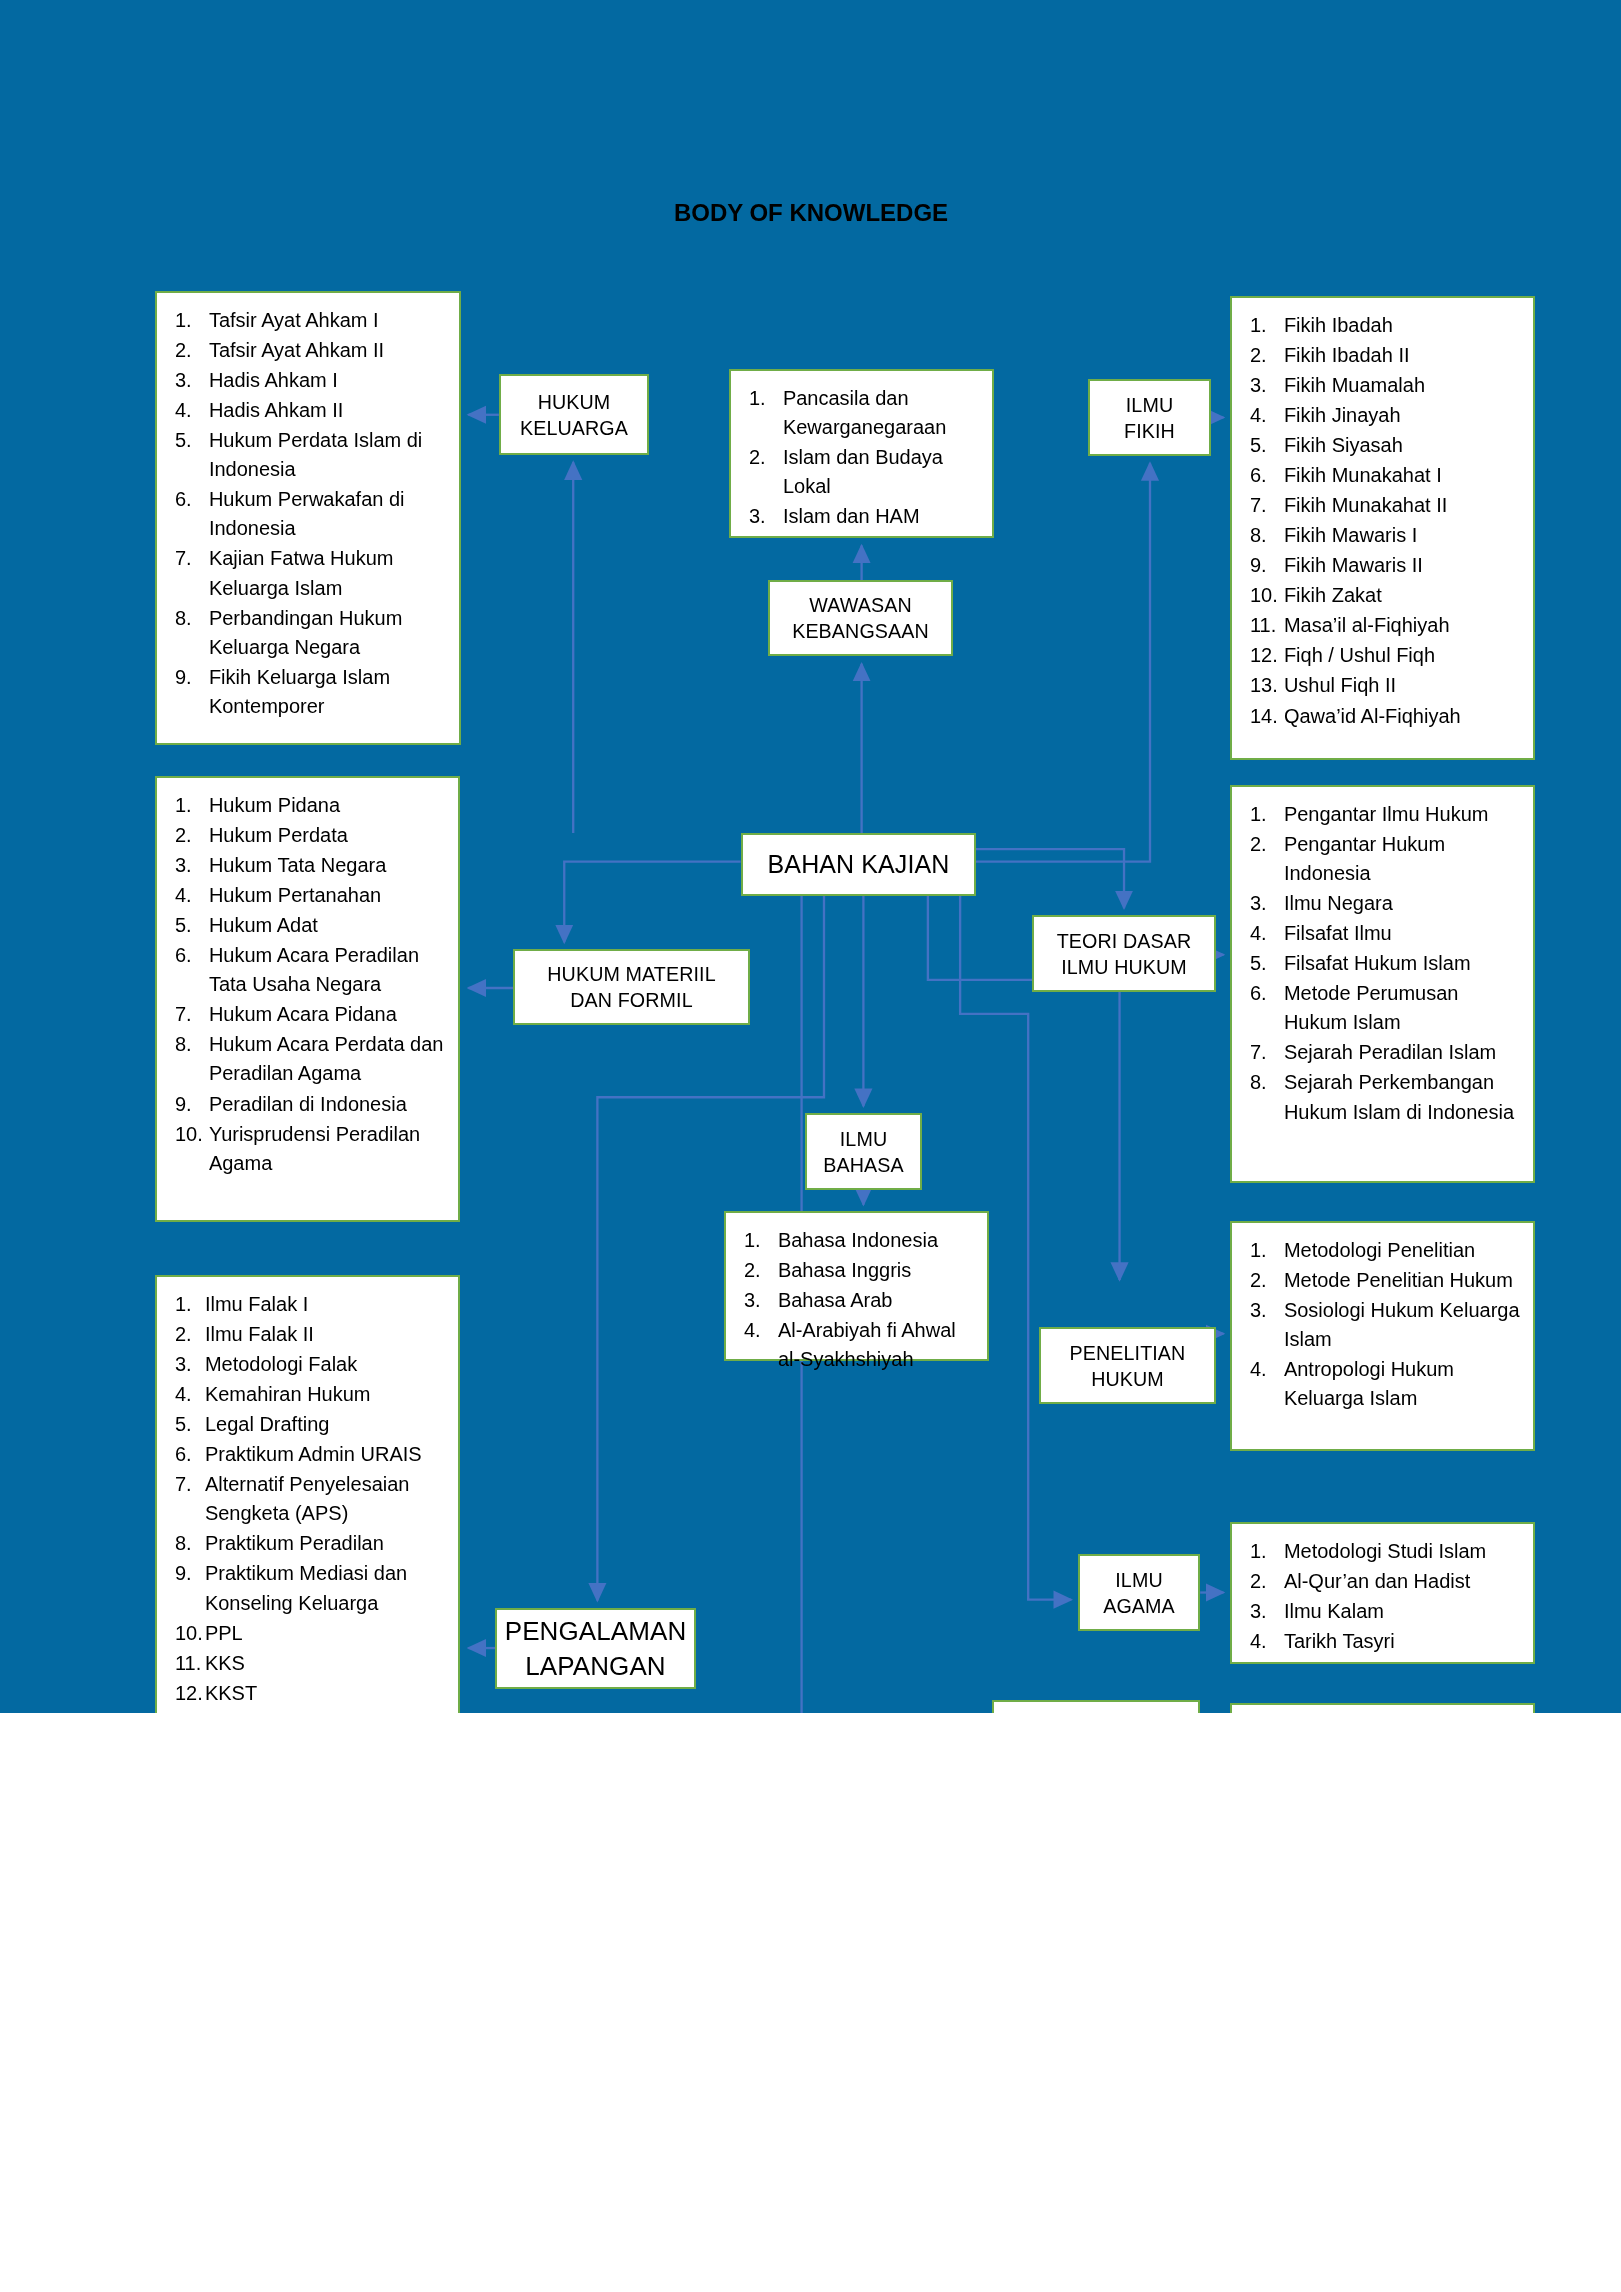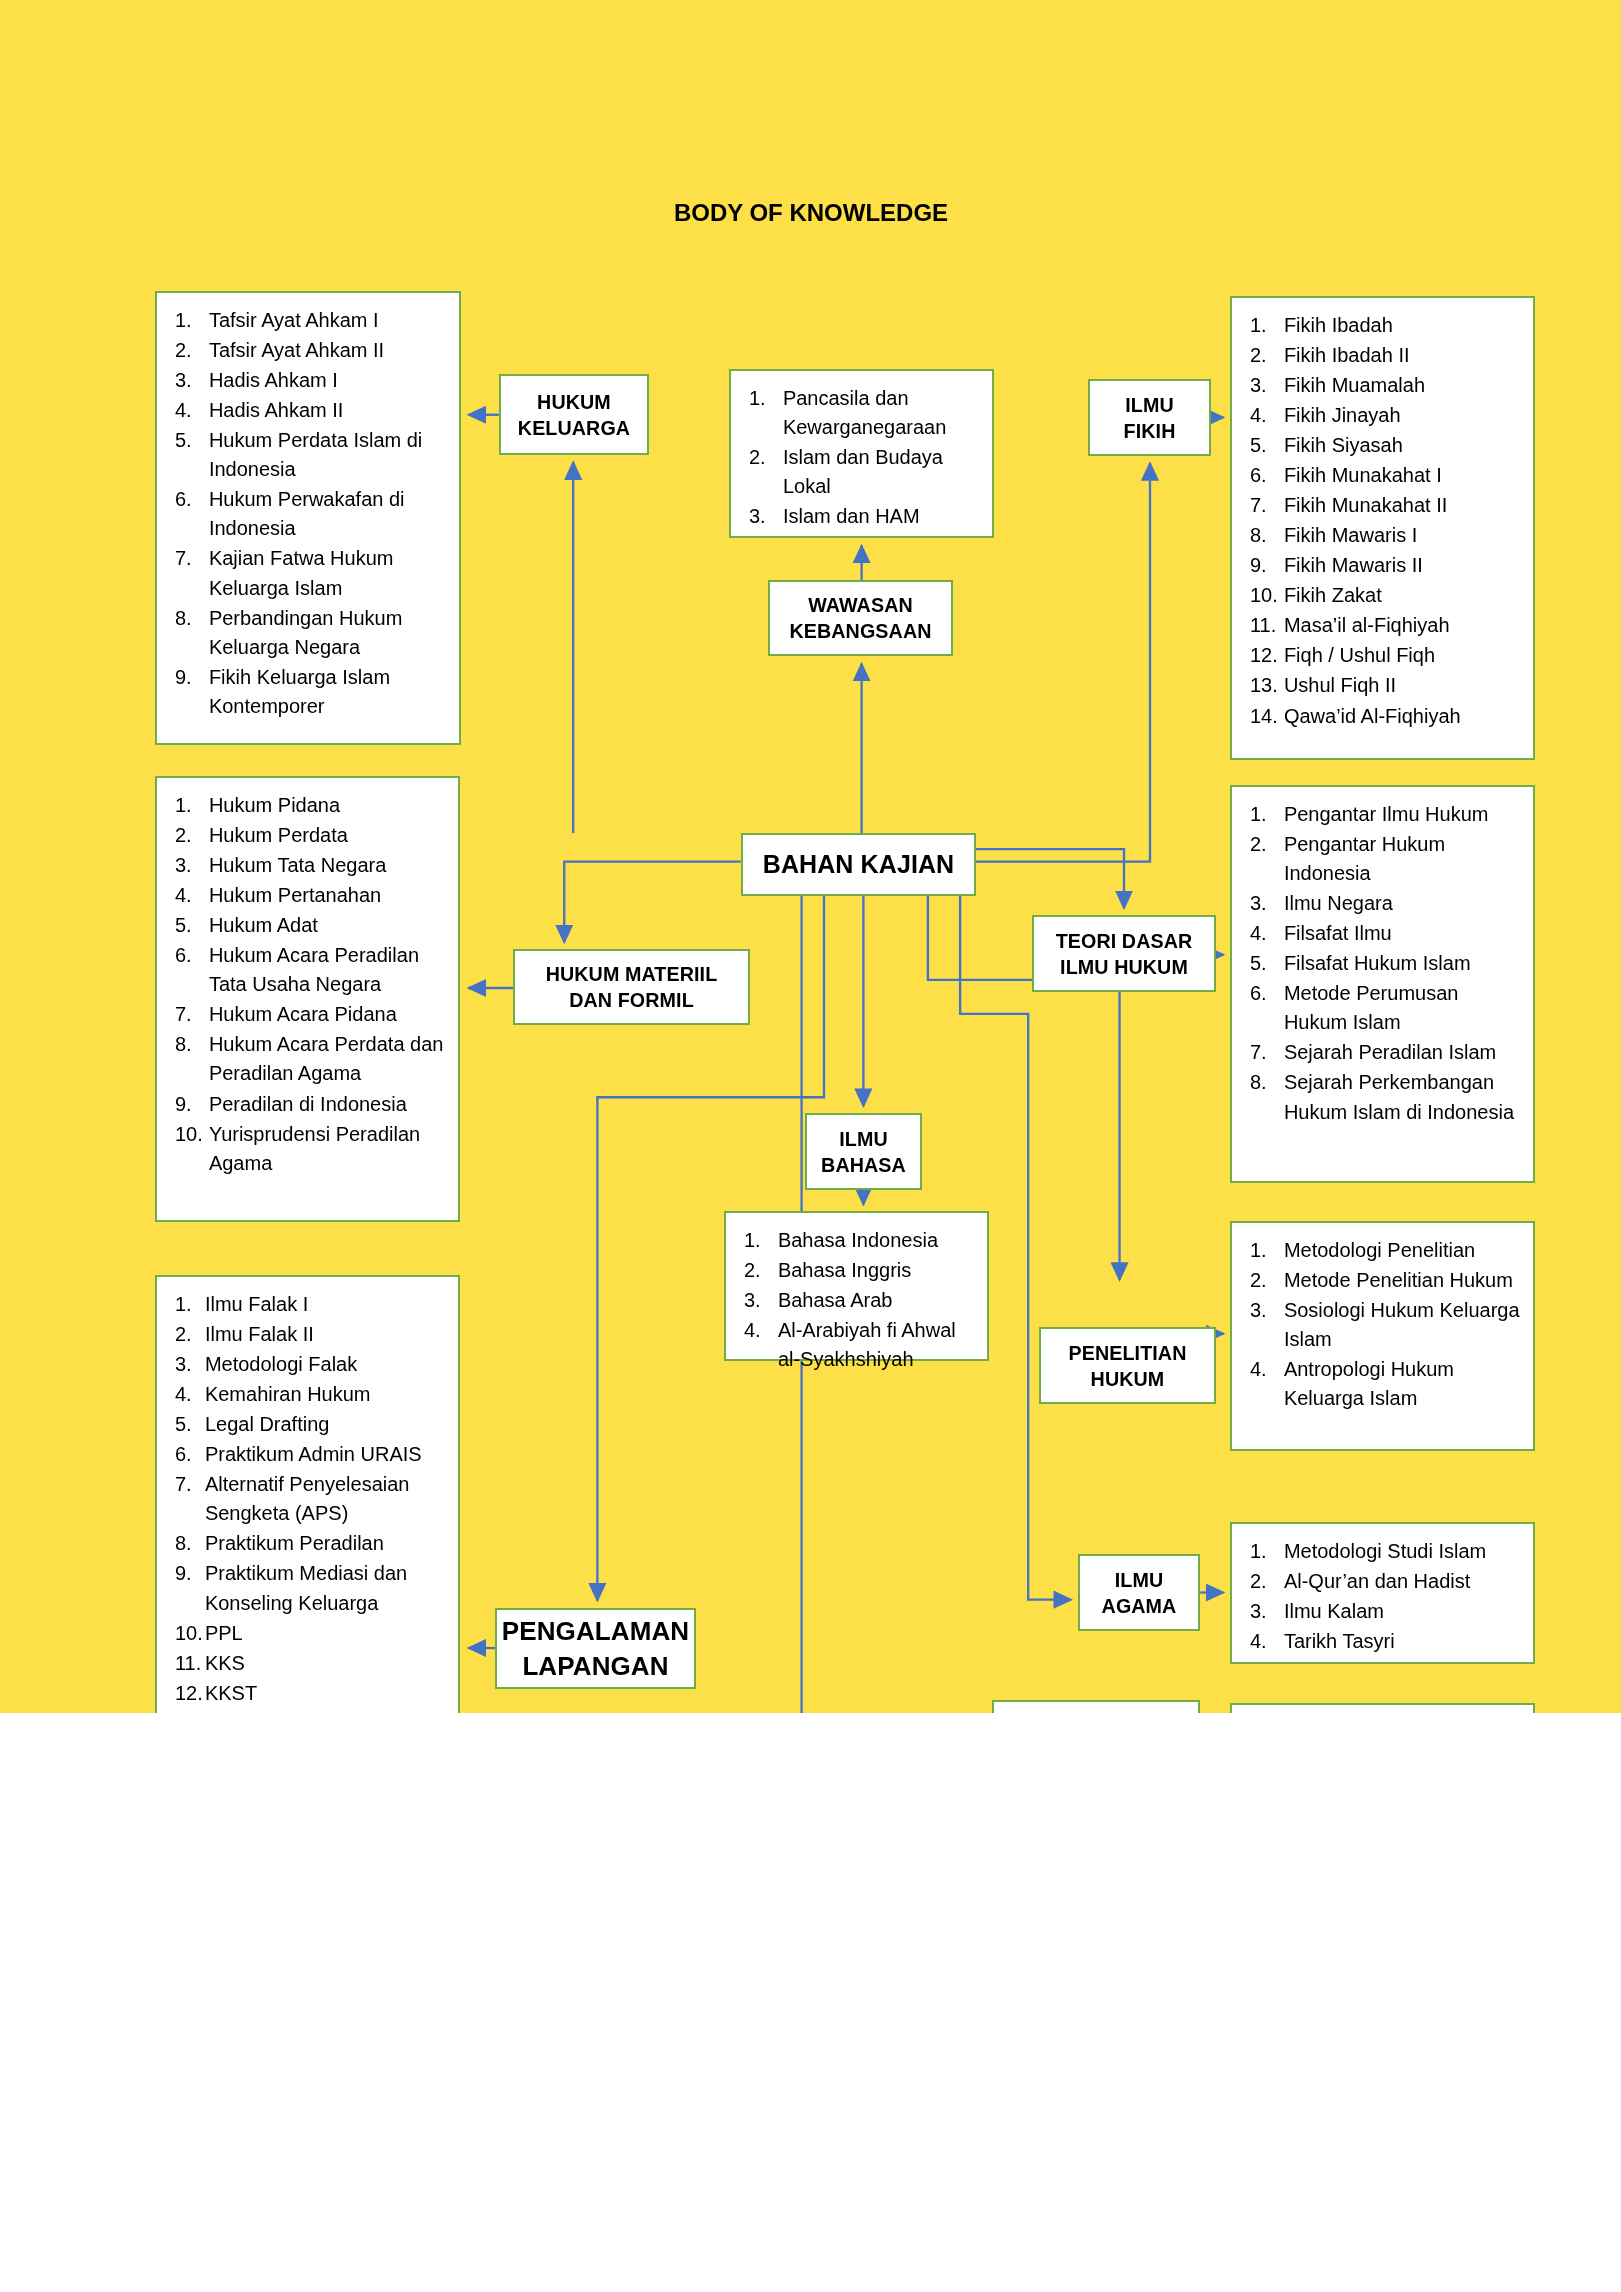--- a/index.html
+++ b/index.html
@@ -7,21 +7,21 @@
     padding: 0;
     background: #ffffff;
   }
   body {
     font-family: "Liberation Sans", sans-serif;
   }
   #page {
     position: relative;
     width: 1622px;
     height: 1713px;
-    background: #fde047;
+    background: #0369a1;
     overflow: hidden;
   }
   #svg-connectors {
     position: absolute;
     left: 0;
     top: 0;
     width: 1622px;
     height: 2293px;
     pointer-events: none;
     z-index: 1;
@@ -31,21 +31,21 @@
     box-sizing: border-box;
     border: 2.7px solid #70AD47;
     background: #ffffff;
     z-index: 2;
   }
   .hub-box {
     display: flex;
     align-items: center;
     justify-content: center;
     text-align: center;
-    font-weight: bold;
+    font-weight: normal;
     color: #000000;
     letter-spacing: 0.1px;
   }
   .hub-box .hub-label {
     line-height: 1.32;
     padding: 0 5.4px;
   }
   .list-box {
     padding: 12.5px 9px 12.5px 14.3px;
   }

